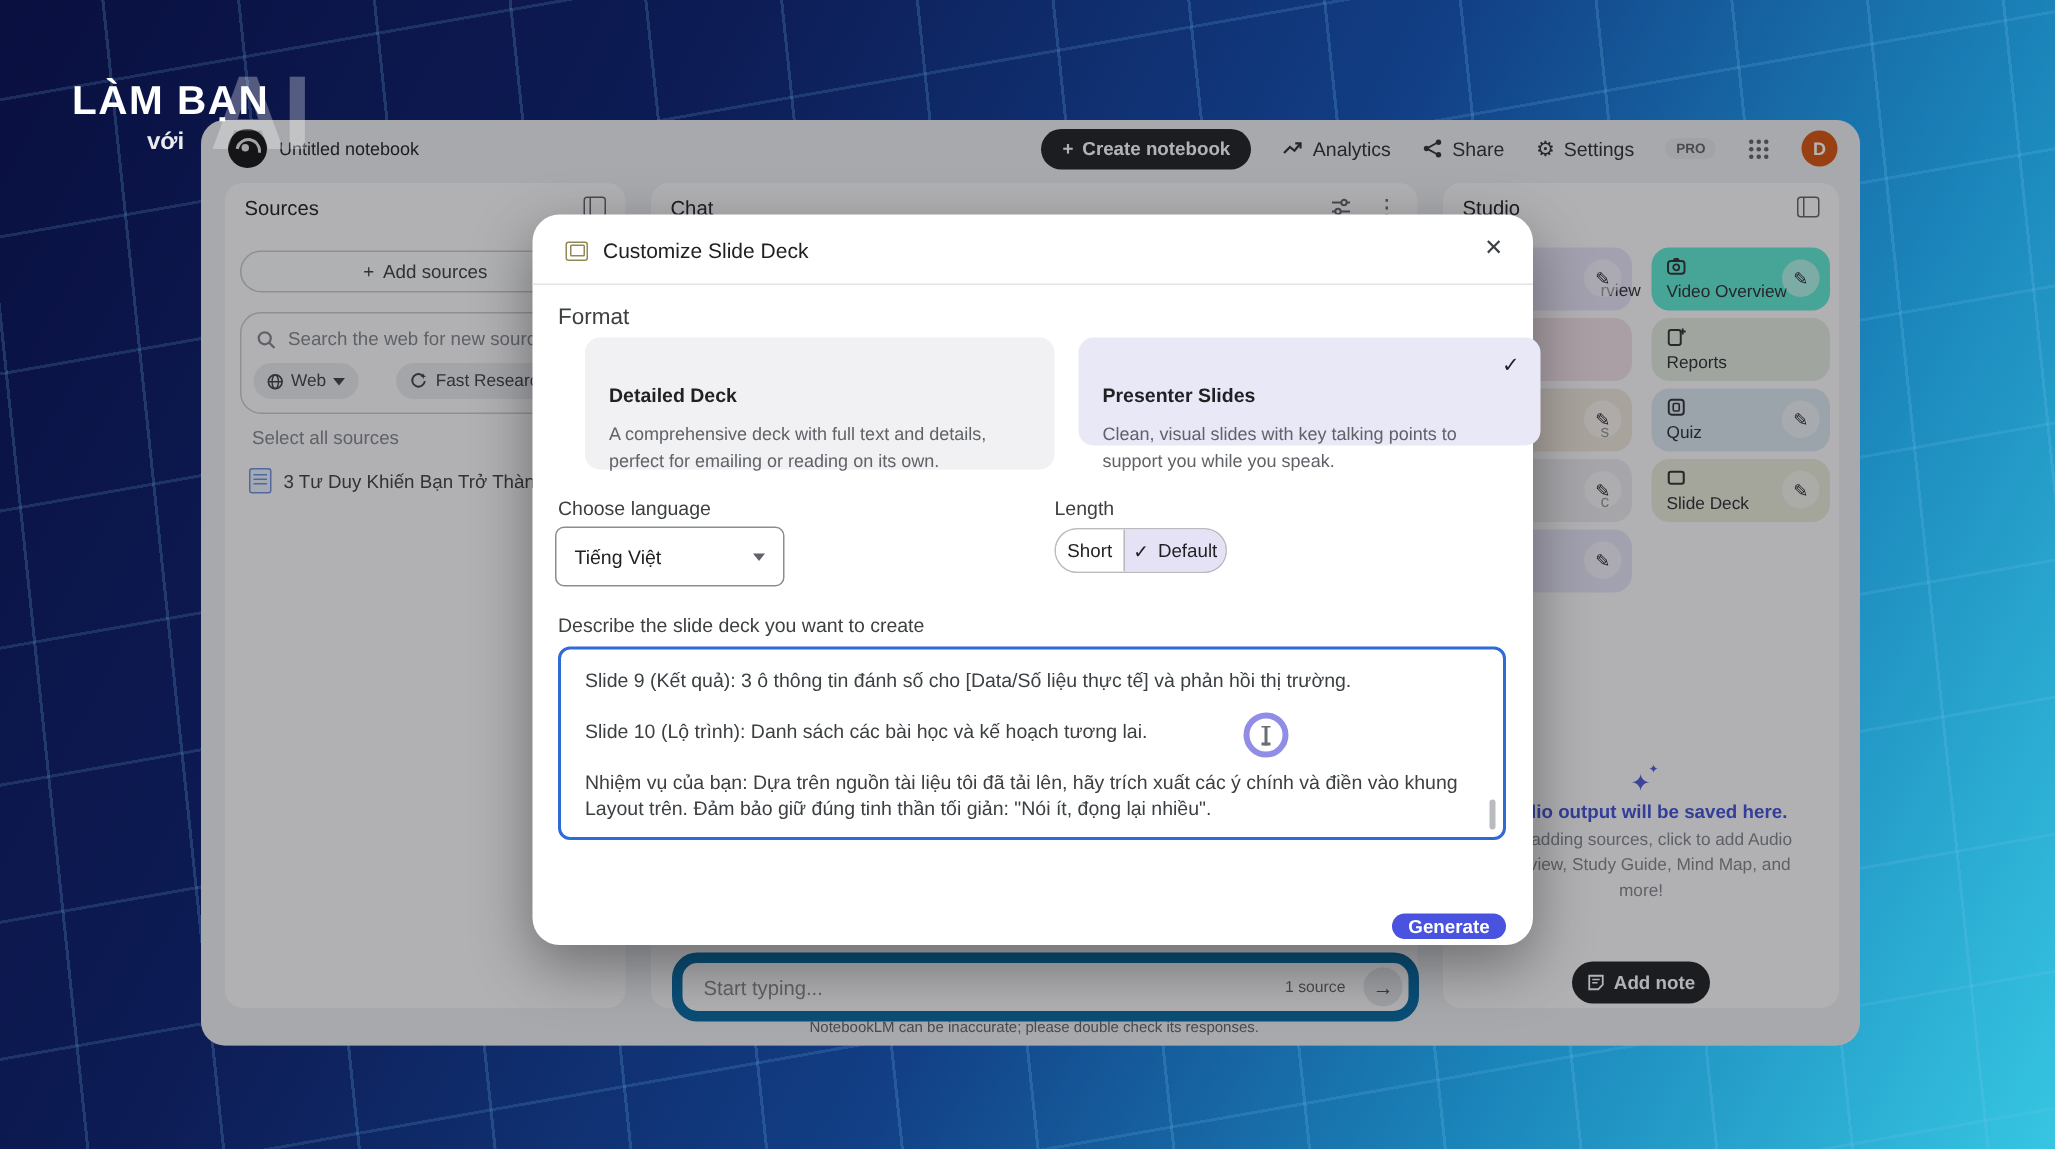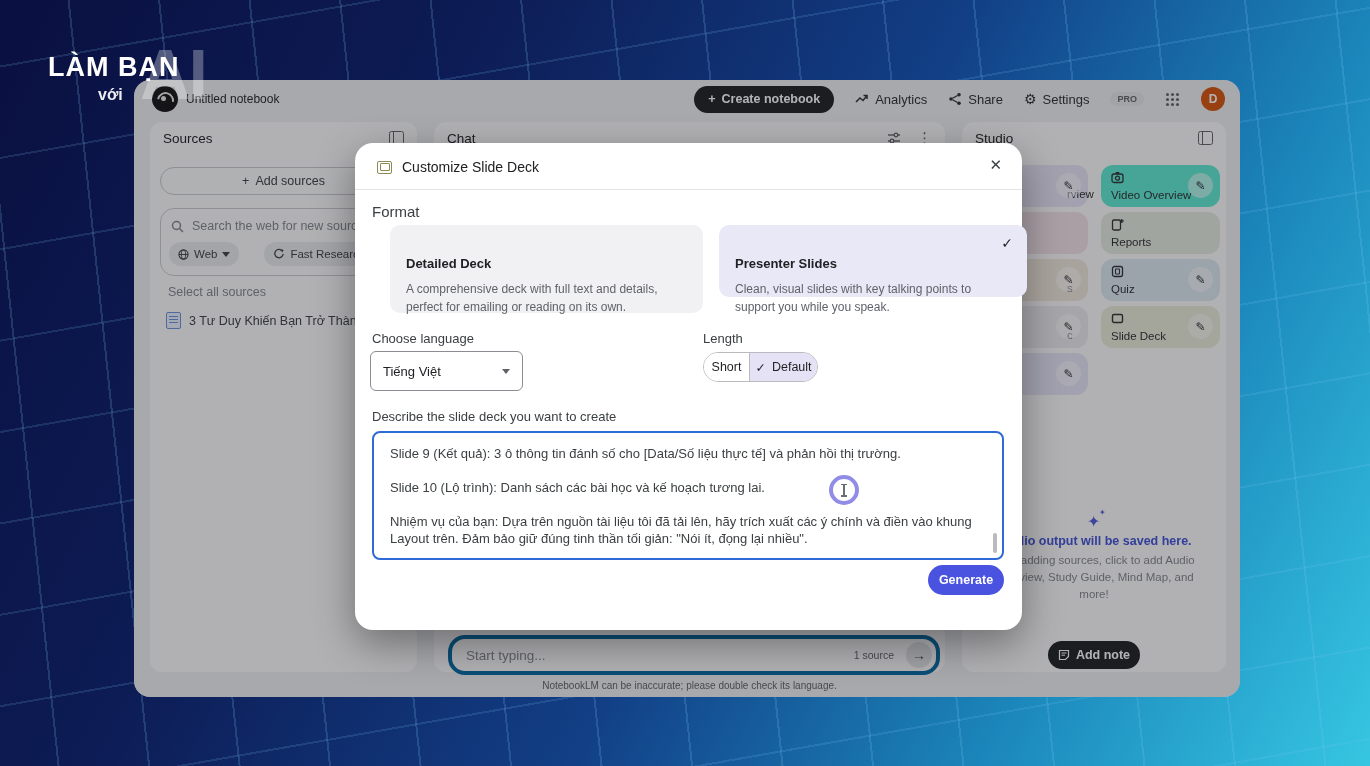--- a/index.html
+++ b/index.html
@@ -51,21 +51,21 @@
       box-shadow:0 3px #6b8fdd,0 6px #6b8fdd;}
   
   .scard{position:absolute;width:119px;height:42px;border-radius:12px;}
   .scard .lbl{position:absolute;left:10px;bottom:6px;font-size:11.5px;color:#2c2e31;white-space:nowrap;}
   .scard .frag{position:absolute;left:54px;bottom:7px;font-size:11.5px;color:#2c2e31;margin-left:44px;}
   .pencil{position:absolute;right:7px;top:8px;width:25px;height:25px;border-radius:50%;
           background:rgba(255,255,255,.5);display:flex;align-items:center;justify-content:center;
           font-size:12px;color:#1f2023;cursor:pointer;}
   .cicon{position:absolute;left:10px;top:6px;}
   
-  .chat-input{position:absolute;border:4px solid #0369a1;border-radius:17px;background:#fdfdfe;
+  .chat-input{position:absolute;border:7px solid #0369a1;border-radius:17px;background:#fdfdfe;
       display:flex;align-items:center;}
   .send-circle{width:26px;height:26px;border-radius:50%;background:#e2e4e8;display:flex;align-items:center;
       justify-content:center;color:#4a4d52;font-size:14px;cursor:pointer;}
   
   .scrim{left:134px;top:80px;width:1106px;height:617px;border-radius:16px;background:rgba(24,25,31,.33);z-index:6;}
   .modal{left:355px;top:143px;width:667px;height:487px;background:#fff;border-radius:18px;z-index:10;
          box-shadow:0 14px 40px rgba(0,0,0,.38);}
   .modal-title-icon{width:13px;height:11px;border:1.5px solid #8d8a55;border-radius:2px;position:relative;}
   .modal-title-icon::before{content:"";position:absolute;inset:1.5px;border:1px solid #8d8a55;border-radius:1px;}
   .fmt-card{position:absolute;border-radius:10px;padding:31px 16px;box-sizing:border-box;margin-left:20px;}
@@ -196,21 +196,21 @@
         </span>
       </div>
       <div class="chat-input" style="left:14px;top:513px;width:484px;height:32px;">
         <span class="muted" style="font-size:13.5px;padding-left:14px;flex:1;">Start typing...</span>
         <span style="font-size:10.5px;color:#5f6368;margin-right:12px;">1 source</span>
         <span class="send-circle" style="margin-right:4px;">
           <span>→</span>
         </span>
       </div>
     </div>
-    <div class="abs" style="left:300px;top:600px;width:511px;text-align:center;font-size:10px;color:#5f6368;">NotebookLM can be inaccurate; please double check its language.</div>
+    <div class="abs" style="left:300px;top:600px;width:511px;text-align:center;font-size:10px;color:#5f6368;">NotebookLM can be inaccurate; please double check its responses.</div>
 
     <div class="panel" style="left:828px;top:42px;width:264px;height:550px;">
       <div class="panel-head">
         <span>Studio</span>
         <span class="collapse-icon"></span>
       </div>
 
       <div class="scard" style="left:7px;top:43px;background:#e7e5f7;">
         <span class="frag">rview</span>
         <span class="pencil">✎</span>
@@ -314,19 +314,19 @@
     </div>
 
     <div class="abs" style="left:17px;top:266px;font-size:13px;color:#3c4043;">Describe the slide deck you want to create</div>
     <div class="textarea" style="left:17px;top:288px;width:632px;height:129px;">
       <p>Slide 9 (Kết quả): 3 ô thông tin đánh số cho [Data/Số liệu thực tế] và phản hồi thị trường.</p>
       <p>Slide 10 (Lộ trình): Danh sách các bài học và kế hoạch tương lai.</p>
       <p>Nhiệm vụ của bạn: Dựa trên nguồn tài liệu tôi đã tải lên, hãy trích xuất các ý chính và điền vào khung Layout trên. Đảm bảo giữ đúng tinh thần tối giản: "Nói ít, đọng lại nhiều".</p>
       <span class="abs" style="right:5px;top:100px;width:4px;height:20px;border-radius:2px;background:#b9bbbe;"></span>
     </div>
 
-    <button class="gen-btn" style="left:573px;top:422px;width:76px;height:30px;">Generate</button>
+    <button class="gen-btn" style="left:573px;top:466px;width:76px;height:17px;">Generate</button>
   </div>
 
   <div class="abs cursor-ring">
     <span class="ibeam"></span>
   </div>
 </div>
 
 </body></html>

